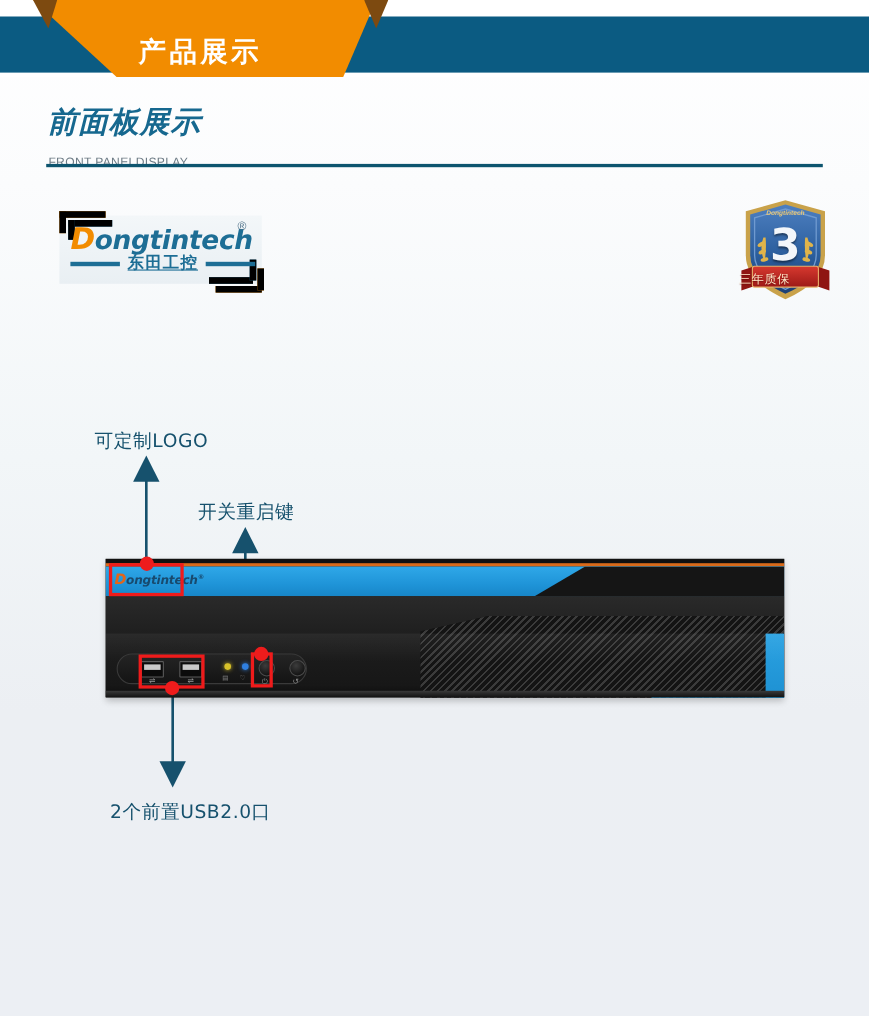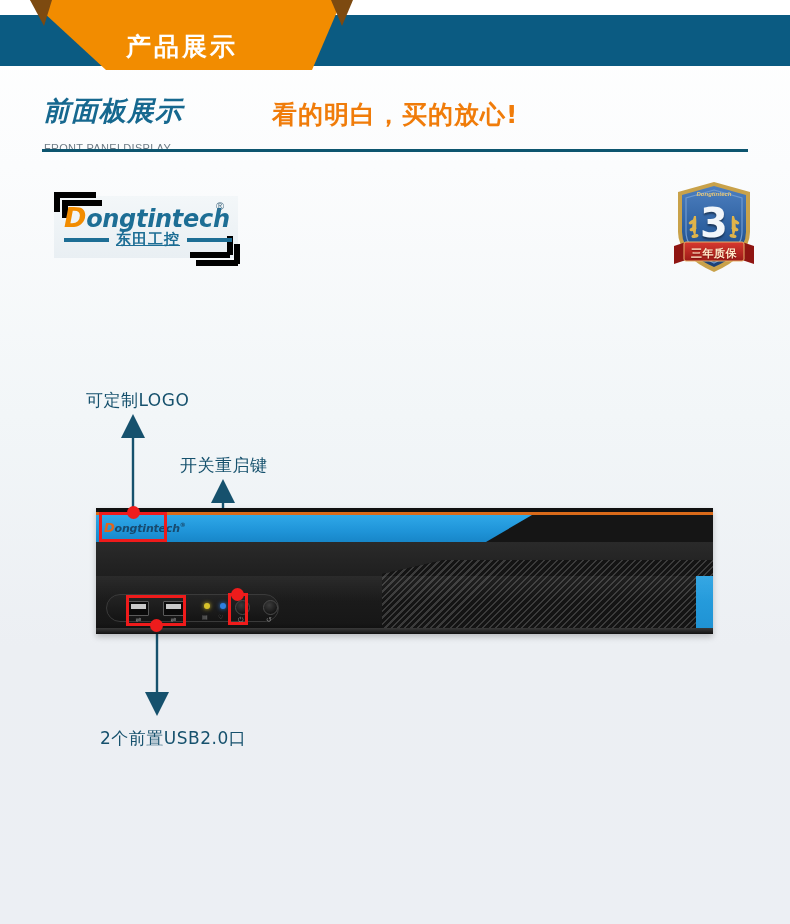--- a/index.html
+++ b/index.html
@@ -120,22 +120,22 @@
     position: absolute; left: 0; top: 20px; width: 84px; text-align: center;
     font-size: 40px; font-weight: 700; color: #f2f6fa;
     font-family: "DejaVu Sans","Liberation Sans",sans-serif;
     text-shadow: 0 2px 2px rgba(0,0,0,.45);
   }
   .badge-brand {
     position: absolute; left: 0; top: 11px; width: 84px; text-align: center;
     font-size: 6px; font-style: italic; font-weight: 700; color: #e8c87a;
   }
   .badge-ribbon-text {
-    position: absolute; left: 0; top: 66px; width: 84px; text-align: center;
-    font-size: 11px; font-weight: 700; color: #ffe9c9; letter-spacing: .5px;
+    position: absolute; left: 0; top: 66px; width: 84px; text-align: left;
+    font-size: 11px; font-weight: 400; color: #ffe9c9; letter-spacing: .5px;
     font-family: "DejaVu Sans","Liberation Sans",sans-serif;
     text-shadow: 0 1px 1px rgba(90,0,0,.6);
   }
 
   
   .anno-label {
     position: absolute;
     color: #16516d; font-size: 17px; letter-spacing: .5px;
     font-family: "DejaVu Sans","Liberation Sans",sans-serif;
     white-space: nowrap;
@@ -271,21 +271,20 @@
     <div class="banner-bar"></div>
     <div class="ribbon">
       <div class="ribbon-cn">产品展示</div>
     </div>
     <div class="fold-left"></div>
     <div class="fold-right"></div>
   </div>
 
   <div class="sec-title-cn">前面板展示</div>
   <div class="sec-title-en">FRONT PANELDISPLAY</div>
-  <div class="slogan">看的明白，买的放心!</div>
   <div class="divider"></div>
 
   <div class="logo-wrap">
     <div class="logo-plate"></div>
     <div class="lg-br lg-br-tl-h"></div>
     <div class="lg-br lg-br-tl-v"></div>
     <div class="lg-br lg-br-tl-h2"></div>
     <div class="lg-br lg-br-tl-v2"></div>
     <div class="lg-br lg-br-br-h"></div>
     <div class="lg-br lg-br-br-v"></div>

